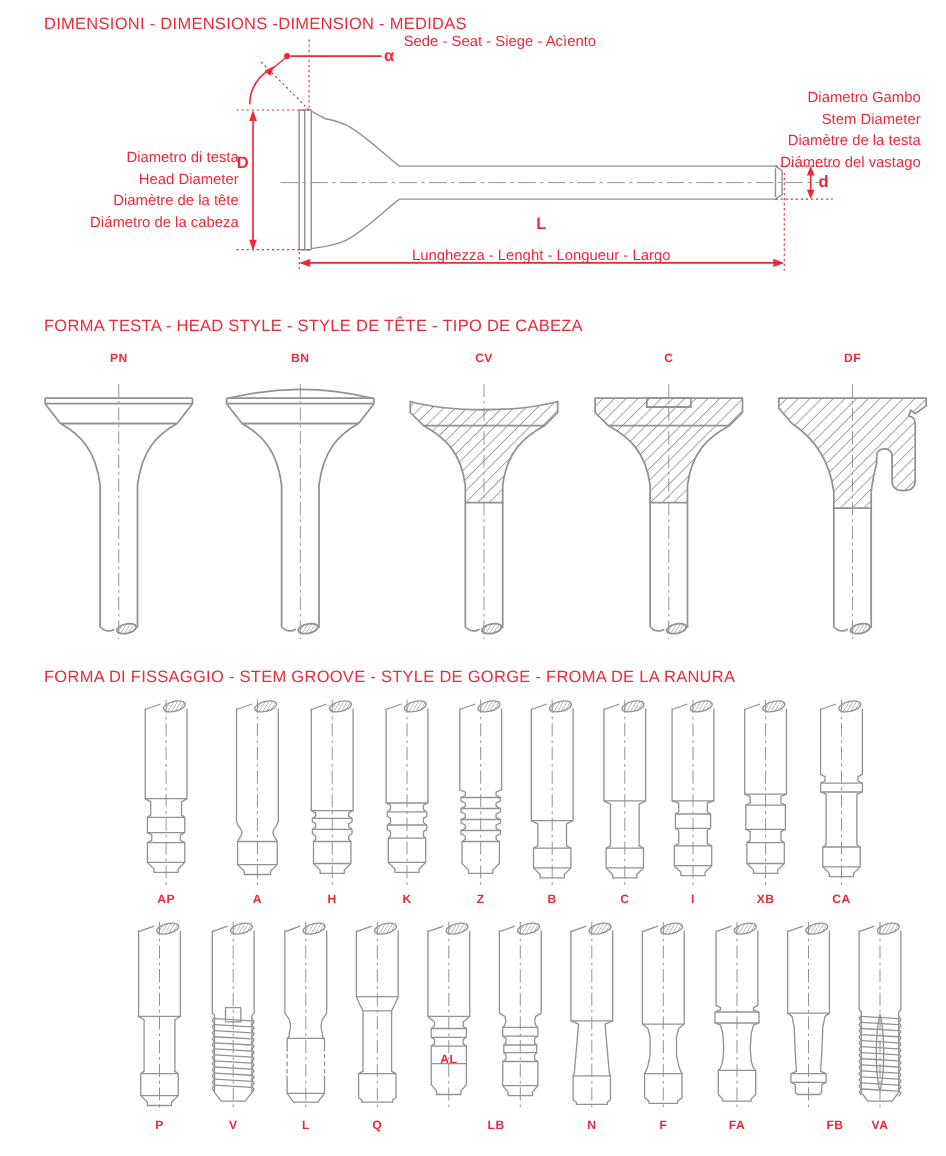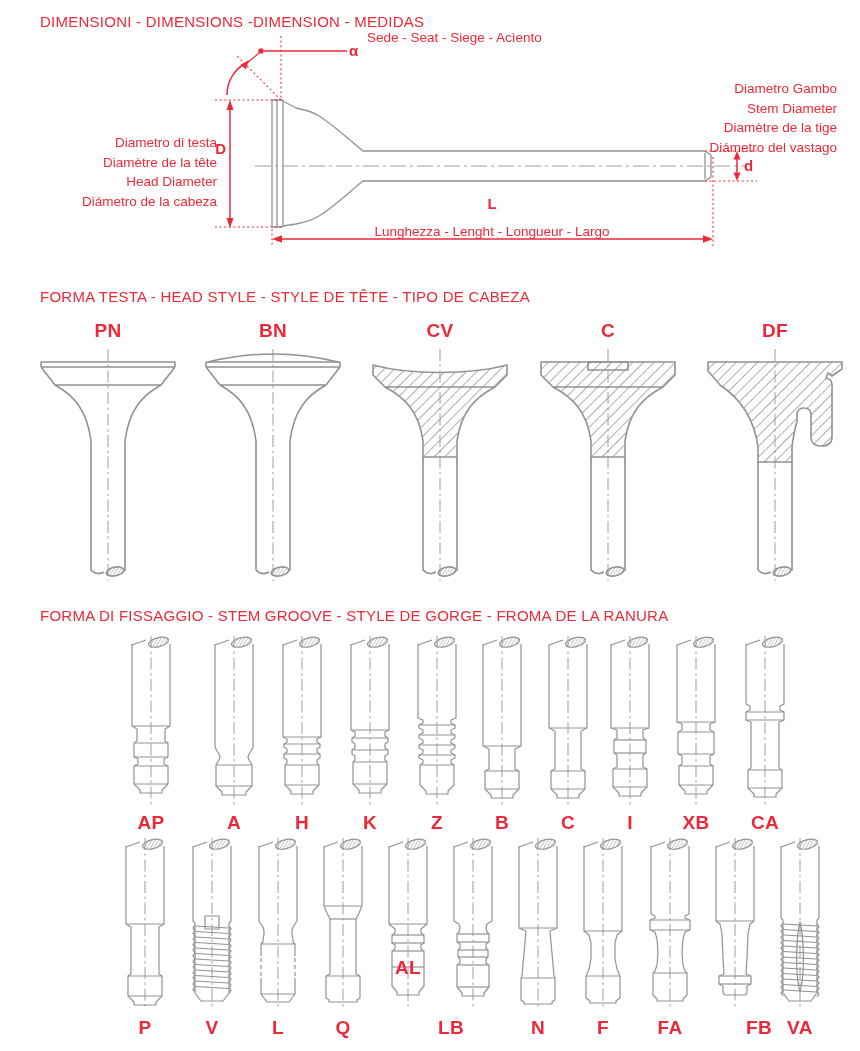--- a/index.html
+++ b/index.html
@@ -5,21 +5,21 @@
   :root{ --red:#ED2939; --line:#8F9396; }
   html,body{margin:0;padding:0;background:#fff;}
   #page{position:relative;width:860px;height:1051px;background:#fff;overflow:hidden;
         font-family:"Liberation Sans","DejaVu Sans",sans-serif;}
   .sec-title{position:absolute;left:40px;color:var(--red);font-weight:normal;font-size:15px;
              letter-spacing:.25px;white-space:nowrap;}
   .ann{position:absolute;color:var(--red);font-size:13.5px;line-height:19.5px;white-space:nowrap;}
   .ann.block{white-space:normal;}
   .sym{position:absolute;color:var(--red);font-weight:bold;font-size:15px;}
   .type-label{position:absolute;transform:translateX(-50%);color:var(--red);font-weight:bold;
-              font-size:19px;letter-spacing:.4px;white-space:nowrap;}
+              font-size:11px;letter-spacing:.4px;white-space:nowrap;}
   .col{position:absolute;}
   svg{display:block;}
   .g{fill:none;stroke:var(--line);stroke-width:1.2;stroke-linejoin:round;}
   .gh{fill:none;stroke:var(--line);stroke-width:1.6;stroke-linejoin:round;}
   .gv{fill:none;stroke:var(--line);stroke-width:1.3;stroke-linejoin:round;}
   .hfill{fill:url(#hb);}
   .hf{fill:url(#hd);}
   .cl{stroke:var(--line);stroke-width:.9;fill:none;stroke-dasharray:12 3.5 2.5 3.5;}
   .clh{stroke:var(--line);stroke-width:.9;fill:none;stroke-dasharray:16 4 3 4;}
   .dsh{stroke-dasharray:4 3;}
@@ -70,30 +70,30 @@
     <path class="r" d="M277,239 H708"></path>
     <polygon class="rfill" points="272,239 282,235.3 282,242.7"></polygon>
     <polygon class="rfill" points="713,239 703,235.3 703,242.7"></polygon>
   </svg>
 
   <div class="sym" style="left:349px;top:42px">α</div>
   <div class="ann" style="left:367px;top:28px">Sede - Seat - Siege - Acìento</div>
 
   <div class="ann block" style="left:0;top:133px;width:217px;text-align:right" id="head-dia-block">
       <div>Diametro di testa</div>
+      <div>Head Diameter</div>
       <div>Diamètre de la tête</div>
-      <div>Head Diameter</div>
       <div>Diámetro de la cabeza</div>
     </div>
   <div class="sym" style="left:204px;top:140px;width:22px;text-align:right">D</div>
 
   <div class="ann block" style="left:600px;top:79px;width:237px;text-align:right" id="stem-dia-block">
       <div>Diametro Gambo</div>
       <div>Stem Diameter</div>
-      <div>Diamètre de la tige</div>
+      <div>Diamètre de la testa</div>
       <div>Diámetro del vastago</div>
     </div>
   <div class="sym" style="left:744px;top:157px">d</div>
 
   <div class="sym" style="left:462px;top:195px;width:60px;text-align:center">L</div>
   <div class="ann" style="left:312px;top:222px;width:360px;text-align:center">Lunghezza - Lenght - Longueur - Largo</div>
 
   <div class="sec-title" style="top:288px">FORMA TESTA - HEAD STYLE - STYLE DE TÊTE - TIPO DE CABEZA</div>
   <div id="head-row"></div>
 

